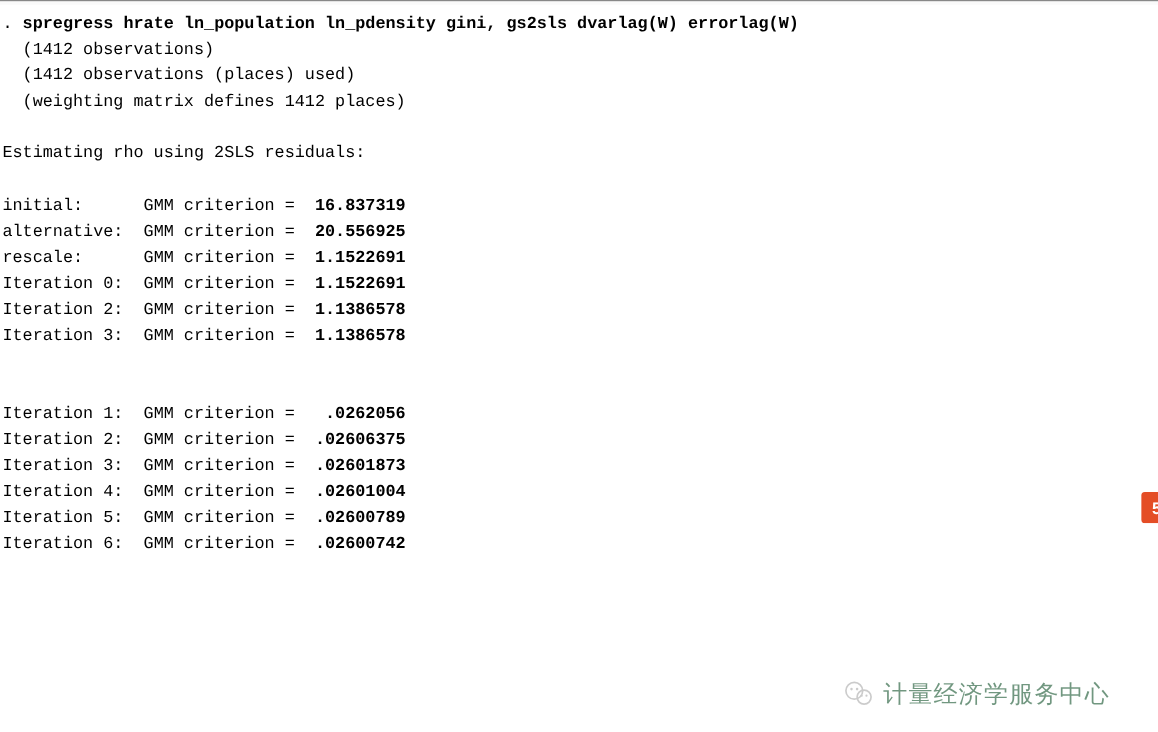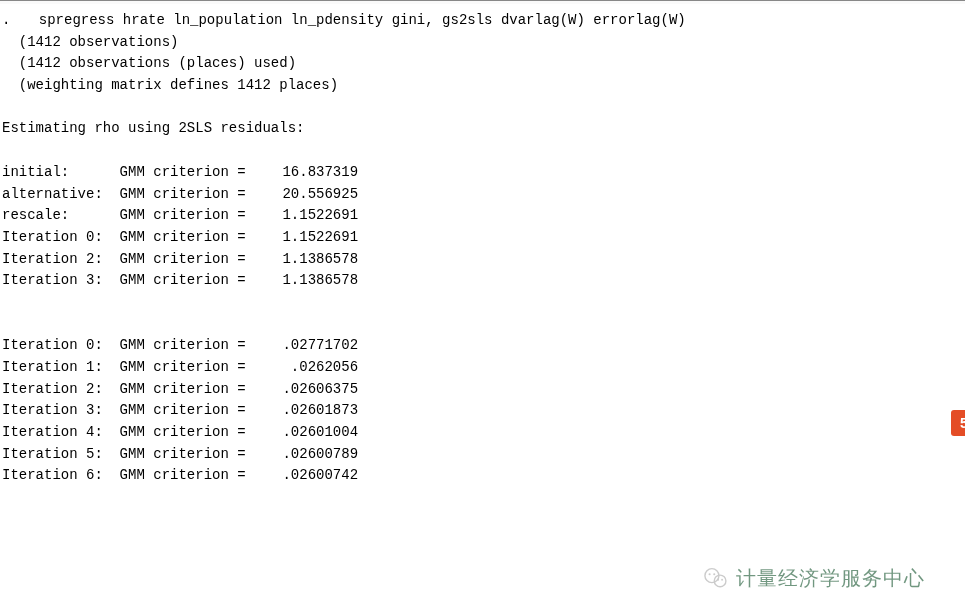--- a/index.html
+++ b/index.html
@@ -25,22 +25,21 @@
     }
     .content {
       padding: 6px 0 0 2px;
     }
     .line {
       white-space: pre;
       line-height: 1.55;
       letter-spacing: 0px;
     }
     .bold {
-      font-weight: normal;
-      margin-left: 20px;
+      font-weight: bold;
     }
     .watermark {
       position: absolute;
       right: 40px;
       bottom: 18px;
       display: flex;
       align-items: center;
       gap: 6px;
       opacity: 0.6;
     }
@@ -103,21 +102,20 @@
   <div class="line"><span>rescale:     </span><span> GMM criterion =  </span><span class="bold">1.1522691</span></div>
   <div class="line"><span>Iteration 0: </span><span> GMM criterion =  </span><span class="bold">1.1522691</span></div>
   <div class="line"><span>Iteration 2: </span><span> GMM criterion =  </span><span class="bold">1.1386578</span></div>
   <div class="line"><span>Iteration 3: </span><span> GMM criterion =  </span><span class="bold">1.1386578</span></div>
 
   <div class="line">&nbsp;</div>
 
 
   <div class="line">&nbsp;</div>
 
-  <div class="line"><span>Iteration 0: </span><span> GMM criterion =  </span><span class="bold">.02771702</span></div>
   <div class="line"><span>Iteration 1: </span><span> GMM criterion =   </span><span class="bold">.0262056</span></div>
   <div class="line"><span>Iteration 2: </span><span> GMM criterion =  </span><span class="bold">.02606375</span></div>
   <div class="line"><span>Iteration 3: </span><span> GMM criterion =  </span><span class="bold">.02601873</span></div>
   <div class="line"><span>Iteration 4: </span><span> GMM criterion =  </span><span class="bold">.02601004</span></div>
   <div class="line"><span>Iteration 5: </span><span> GMM criterion =  </span><span class="bold">.02600789</span></div>
   <div class="line"><span>Iteration 6: </span><span> GMM criterion =  </span><span class="bold">.02600742</span></div>
 
 </div>
 
 <div class="side-icon">

